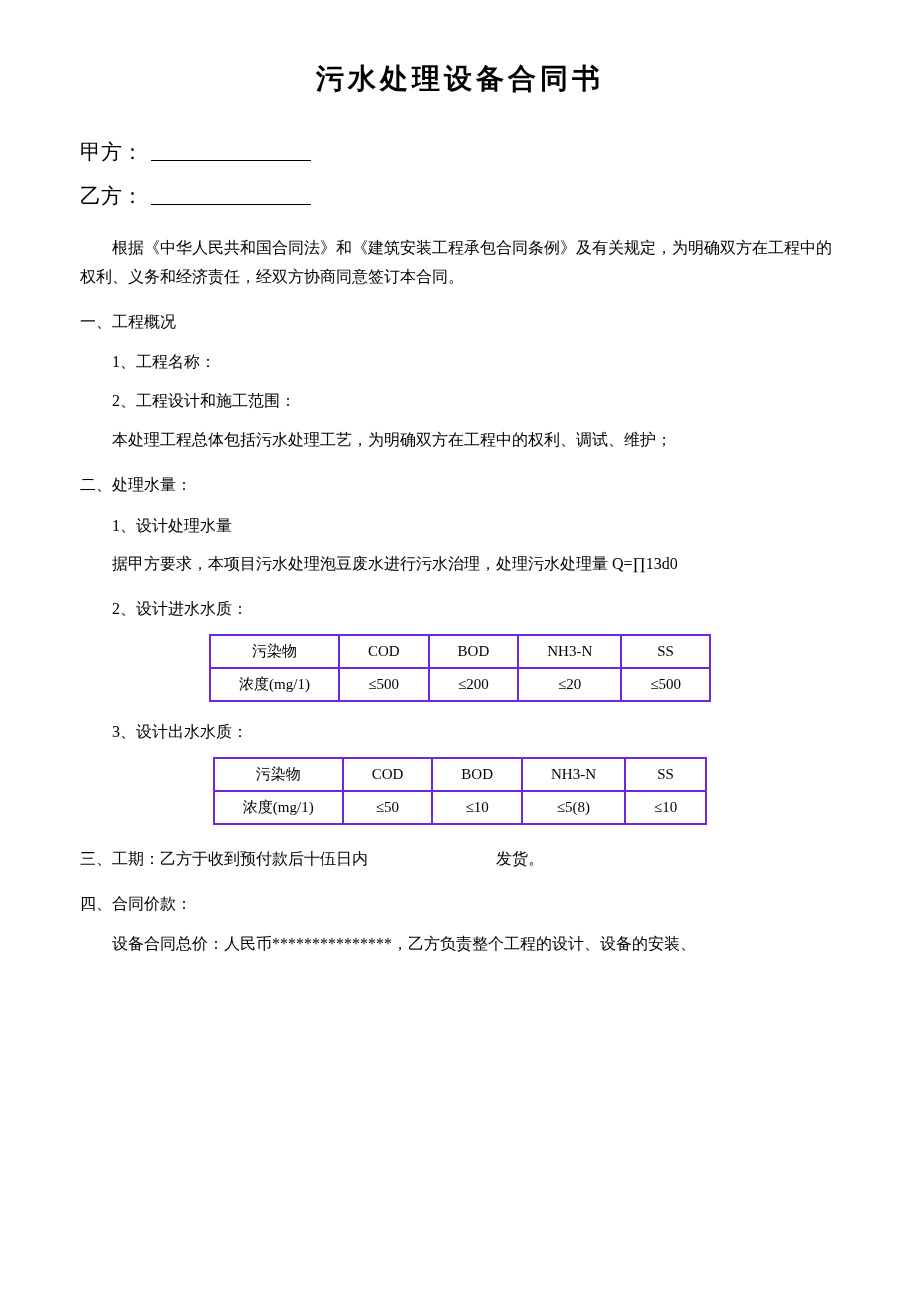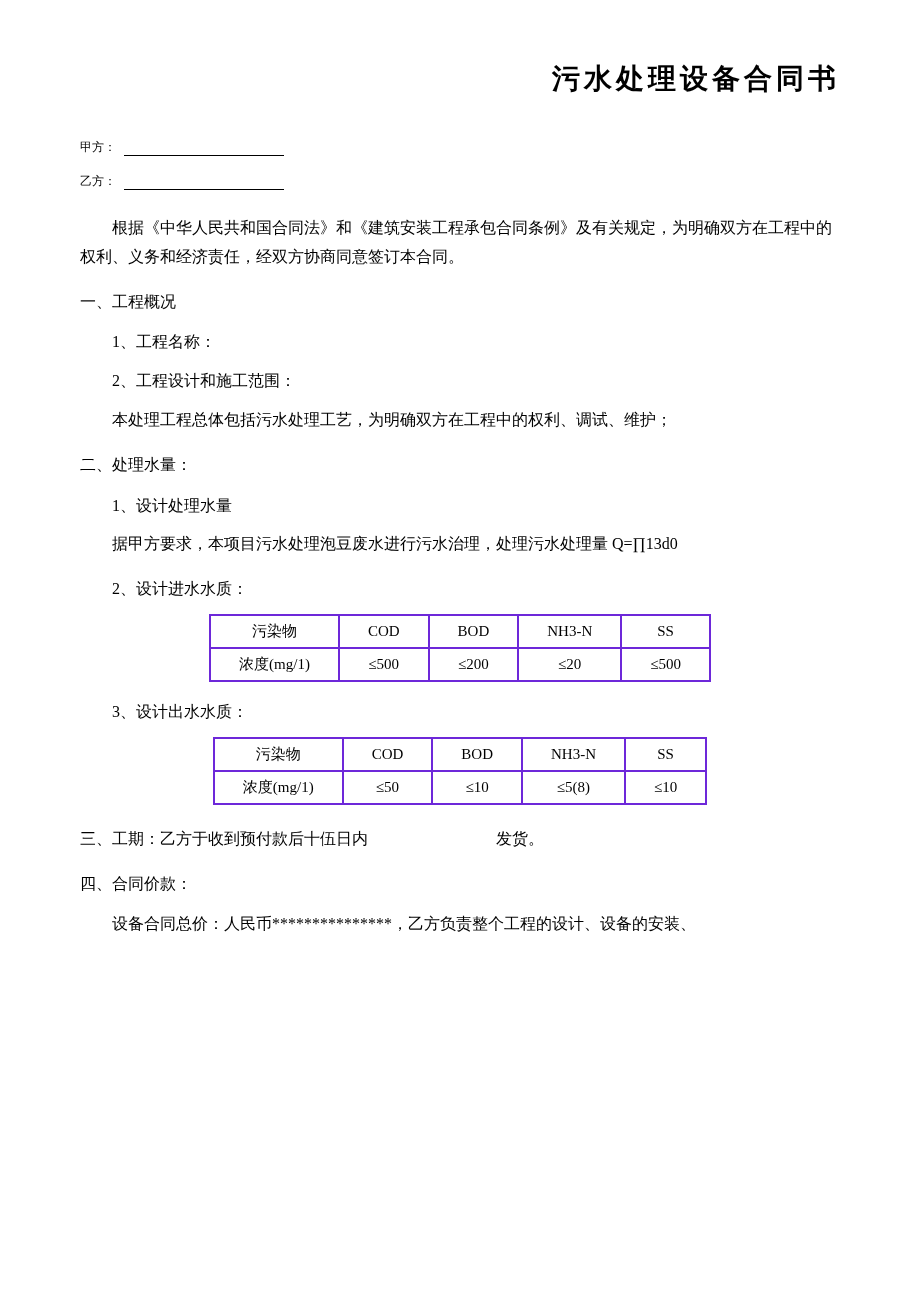--- a/index.html
+++ b/index.html
@@ -12,35 +12,35 @@
       background: #ffffff;
       font-family: "SimSun", "宋体", serif;
       font-size: 16px;
       color: #000000;
       width: 920px;
       min-height: 1301px;
       padding: 60px 80px;
     }
 
     .page-title {
-      text-align: right;
+      text-align: center;
       font-size: 28px;
       font-weight: bold;
       margin-bottom: 40px;
       letter-spacing: 4px;
     }
 
     .party-section {
       margin-bottom: 16px;
       display: flex;
       align-items: center;
     }
 
     .party-label {
-      font-size: 12px;
+      font-size: 21px;
       margin-right: 8px;
     }
 
     .underline-fill {
       display: inline-block;
       border-bottom: 1px solid #000;
       width: 160px;
       height: 18px;
     }
 

